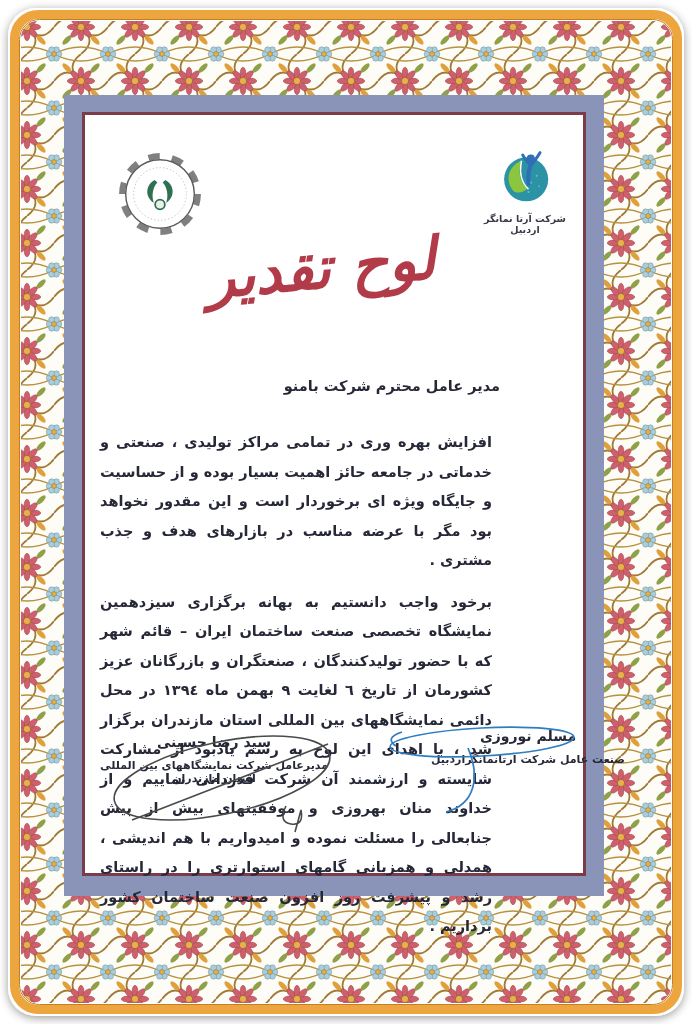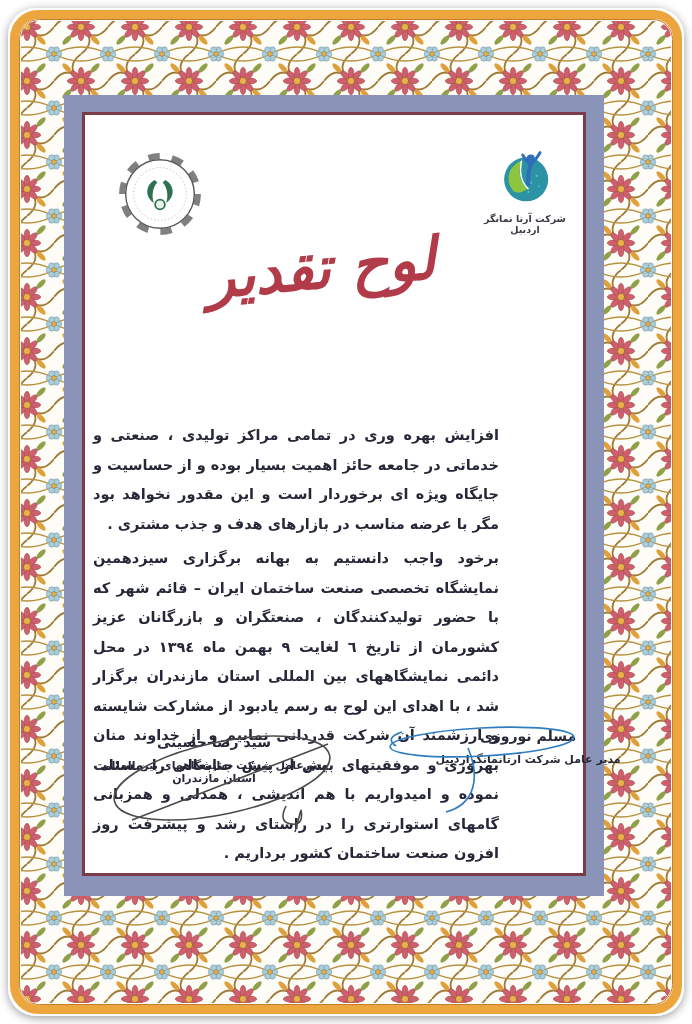--- a/index.html
+++ b/index.html
@@ -10,21 +10,21 @@
   .logo-left{position:absolute;left:30px;top:32px;width:88px;height:92px;}
   .logo-right{position:absolute;left:386px;top:32px;width:106px;text-align:center;}
   .logo-right .cap{margin-top:3px;font-size:9.5px;font-weight:700;color:#3a3a46;letter-spacing:0;}
   .title{position:absolute;left:40px;right:-10px;top:118px;text-align:center;
          font-size:58px;font-weight:700;font-style:italic;color:#b23b49;
          transform:rotate(-5deg);letter-spacing:-2px;}
   .recipient{position:absolute;right:6px;top:262px;font-size:14.5px;font-weight:700;}
   .body-text{position:absolute;right:2px;left:2px;top:300px;
              font-size:14.5px;font-weight:700;line-height:29.5px;
              text-align:justify;text-justify:inter-word;}
-  .body-text p{margin:5px;}
+  .body-text p{margin:12px;}
   .sig{position:absolute;text-align:center;font-weight:700;}
   .sig .name{font-size:14px;margin-bottom:9px;}
   .sig .role{font-size:11px;}
   .sig-left{left:6px;top:618px;width:244px;}
   .sig-right{left:294px;top:612px;width:200px;margin-left:48px;}
   .scribbles{position:absolute;left:0;top:0;pointer-events:none;}
 </style>
 </head>
 <body>
 
@@ -108,33 +108,34 @@
         <path d="M44,22 C40,42 44,60 56,71" fill="none" stroke="#ffffff" stroke-width="2.5"></path>
         <circle cx="60" cy="18" r="7" fill="#2f6fb8"></circle>
         <path d="M46,12 Q54,26 60,28 M76,8 Q66,24 61,28" fill="none" stroke="#2f6fb8" stroke-width="5" stroke-linecap="round"></path>
         <path d="M60,29 Q54,44 56,62" fill="none" stroke="#2f6fb8" stroke-width="7" stroke-linecap="round"></path>
       </svg>
       <div class="cap">شرکت آرتا نمانگر اردبیل</div>
     </div>
 
     <div class="title">لوح تقدیر</div>
 
+    <div class="recipient">مدیر عامل محترم شرکت بامنو</div>
 
     <div class="body-text">
       <p>افزایش بهره وری در تمامی مراکز تولیدی ، صنعتی و خدماتی در جامعه حائز اهمیت بسیار بوده و از حساسیت و جایگاه ویژه ای برخوردار است و این مقدور نخواهد بود مگر با عرضه مناسب در بازارهای هدف و جذب مشتری .</p>
       <p>برخود واجب دانستیم به بهانه برگزاری سیزدهمین نمایشگاه تخصصی صنعت ساختمان ایران – قائم شهر که با حضور تولیدکنندگان ، صنعتگران و بازرگانان عزیز کشورمان از تاریخ ٦ لغایت ٩ بهمن ماه ١٣٩٤ در محل دائمی نمایشگاههای بین المللی استان مازندران برگزار شد ، با اهدای این لوح به رسم یادبود از مشارکت شایسته و ارزشمند آن شرکت قدردانی نماییم و از خداوند منان بهروزی و موفقیتهای بیش از پیش جنابعالی را مسئلت نموده و امیدواریم با هم اندیشی ، همدلی و همزبانی گامهای استوارتری را در راستای رشد و پیشرفت روز افزون صنعت ساختمان کشور برداریم .</p>
     </div>
 
     <div class="sig sig-left">
       <div class="name">سید رضا حسینی</div>
       <div class="role">مدیرعامل شرکت نمایشگاههای بین المللی استان مازندران</div>
     </div>
     <div class="sig sig-right">
       <div class="name">مسلم نوروزی</div>
-      <div class="role">مدیر عامل شرکت آرتانمانگراردبیل</div>
+      <div class="role">صنعت عامل شرکت آرتانمانگراردبیل</div>
     </div>
 
     <svg class="scribbles" width="496" height="756" viewBox="0 0 496 756">
 
       <g stroke="#4a4a4a" fill="none" stroke-width="1.6">
         <ellipse cx="136" cy="662" rx="110" ry="36" transform="rotate(-12 136 662)"></ellipse>
         <path d="M242,628 L46,704"></path>
         <path d="M200,690 q-8,16 5,18 q13,2 10,-14 l-6,22"></path>
       </g>
 

